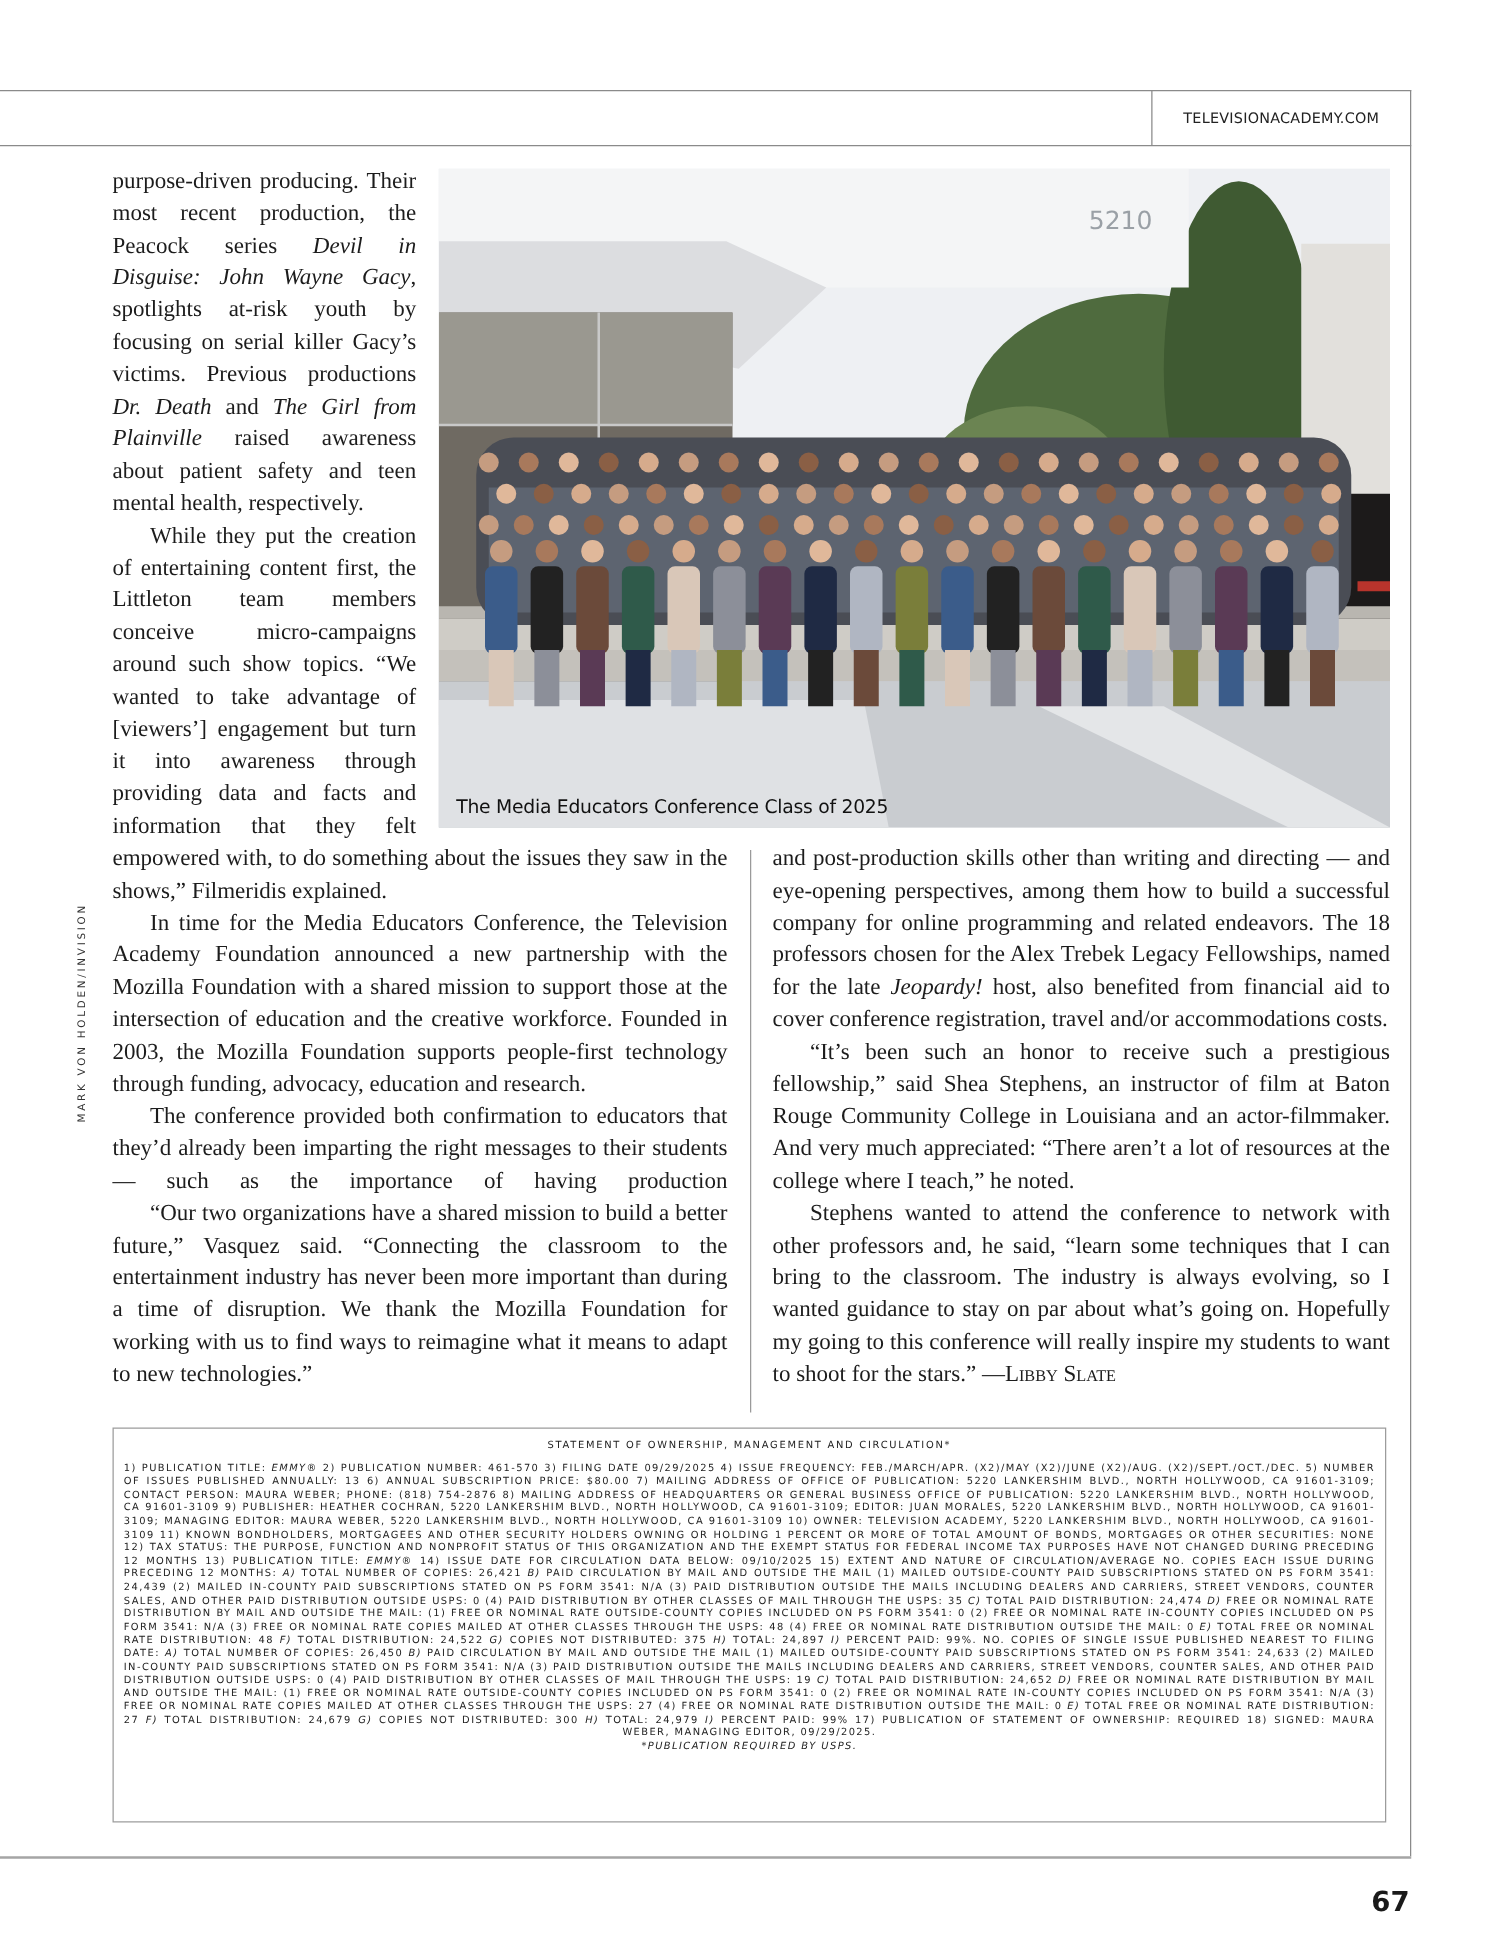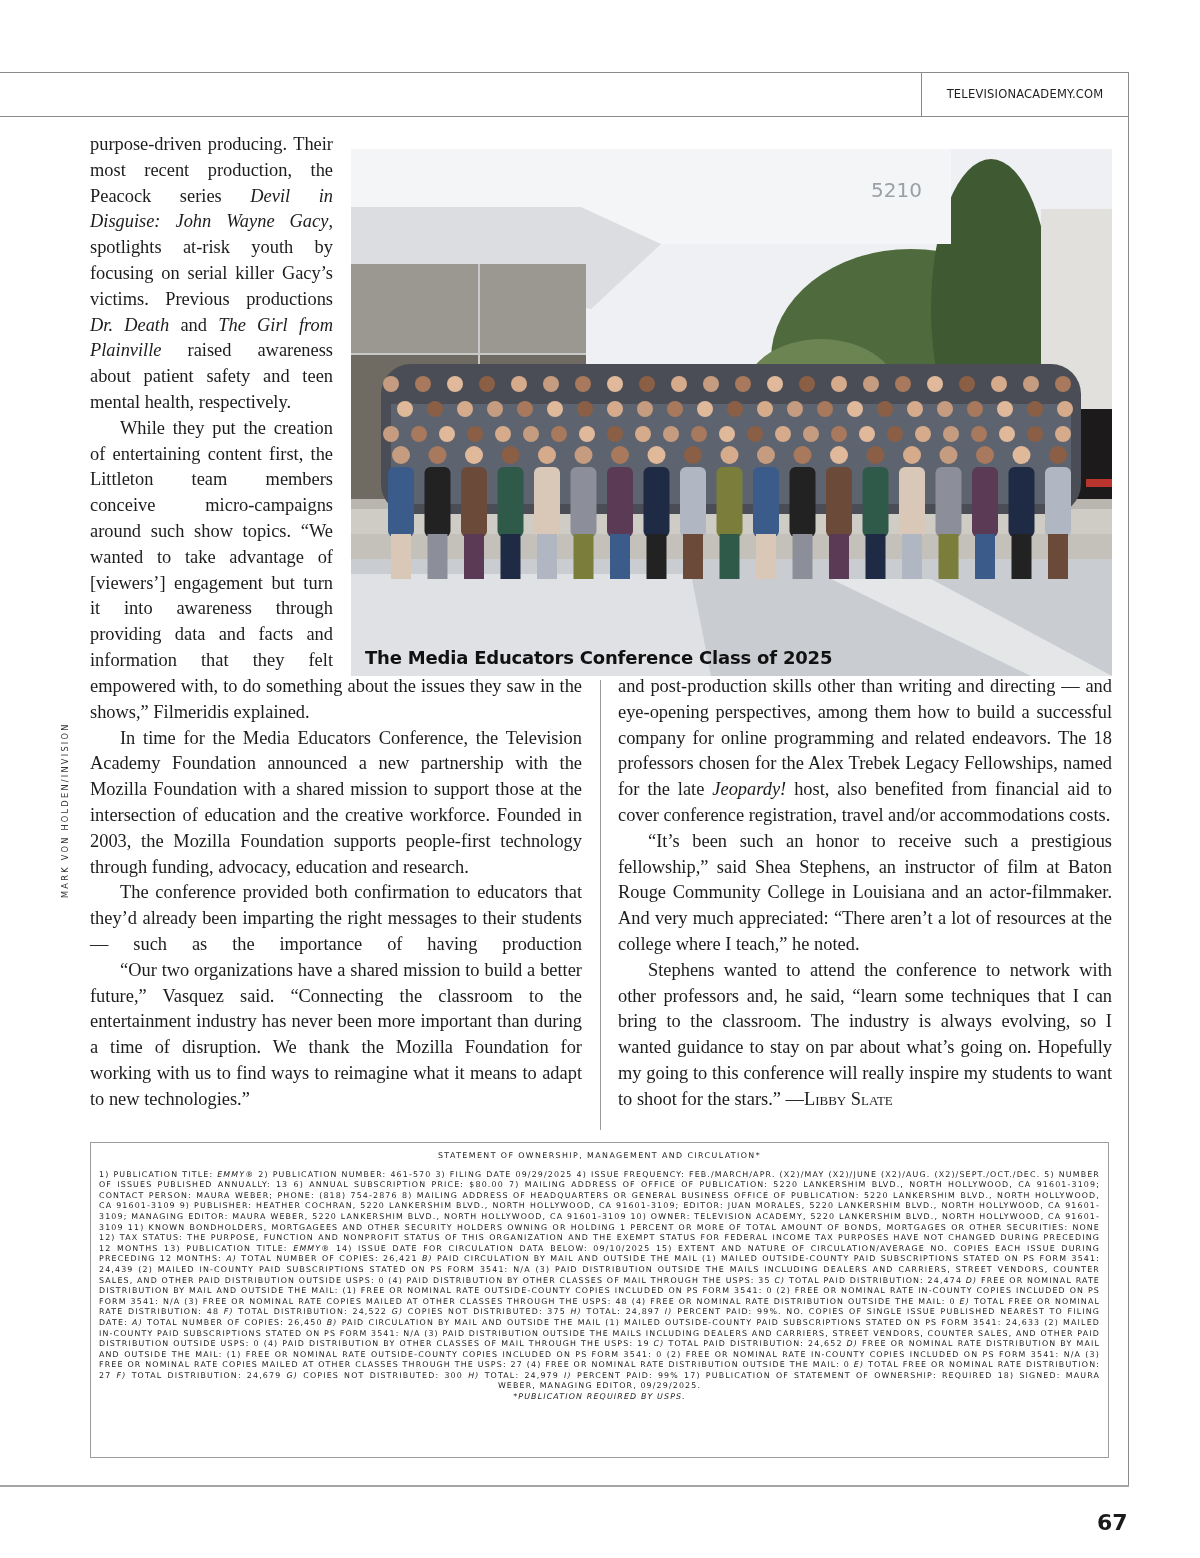--- a/index.html
+++ b/index.html
@@ -31,27 +31,27 @@
   .col i { font-style: italic; }
   #col-narrow { left: 90px; top: 132px; width: 243px; }
   #col-left { left: 90px; top: 674px; width: 492px; }
   #col-right { left: 618px; top: 674px; width: 494px; }
   .smallcaps { font-variant: small-caps; margin-top: 20px; }
 
   .col-divider { position: absolute; left: 600px; top: 680px; width: 1px; height: 450px; background: #9a9a9a; }
 
   
   #photo {
-    position: absolute; left: 351px; top: 149px; width: 761px; height: 527px; overflow: hidden;
+    position: absolute; left: 351px; top: 135px; width: 761px; height: 527px; overflow: hidden;
     background: linear-gradient(180deg, #e8eaee 0%, #dcdfe4 35%, #c9ccd1 60%, #c3c6cb 100%);
   }
   #photo svg { position: absolute; left: 0; top: 0; }
   .caption {
     position: absolute; left: 14px; bottom: 8px;
-    font-family: "DejaVu Sans", sans-serif; font-weight: bold; font-size: 18px;
+    font-family: "DejaVu Sans", sans-serif; font-weight: normal; font-size: 15px;
     color: #111; letter-spacing: -0.2px;
   }
 
   
   .credit {
     position: absolute; left: 60px; top: 898px;
     transform: rotate(-90deg); transform-origin: left top;
     font-family: "DejaVu Sans", sans-serif; font-size: 8.3px; letter-spacing: 2.2px;
     color: #333; white-space: nowrap;
   }

